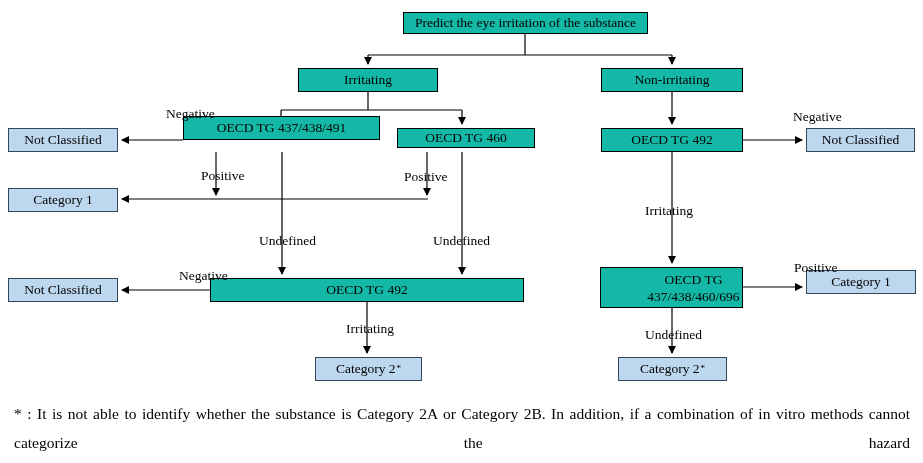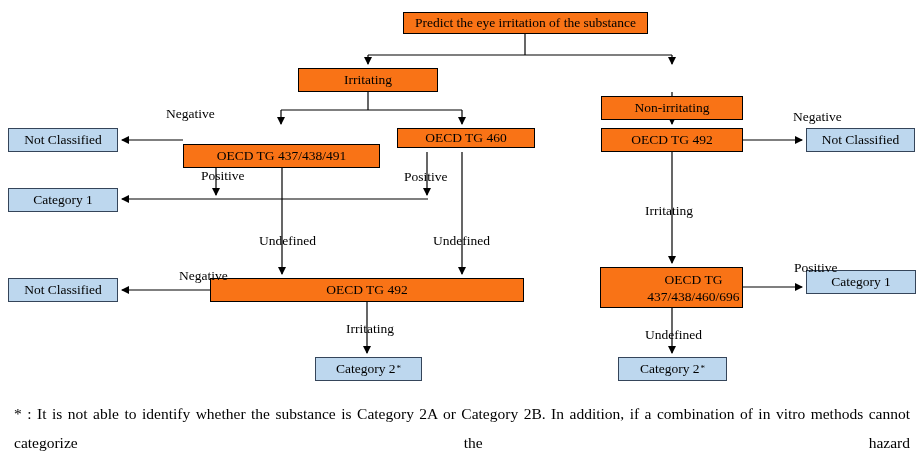--- a/index.html
+++ b/index.html
@@ -12,21 +12,21 @@
     color: #000;
     overflow: hidden;
   }
   #connectors { position: absolute; left: 0; top: 0; }
   #connectors path { stroke: var(--line-color, #000); stroke-width: 1.2; fill: none; }
   #connectors marker path { fill: var(--line-color, #000); stroke: none; }
   .node {
     position: absolute;
     box-sizing: border-box;
     border: 1px solid var(--box-border, #000);
-    background: #f97316;
+    background: #14b8a6;
     display: flex;
     align-items: center;
     justify-content: center;
     font-size: 13.5px;
     white-space: nowrap;
   }
   .result {
     background: var(--result-fill, #bdd7ee);
     border-color: var(--result-border, #35455a);
   }
@@ -81,22 +81,22 @@
       <path d="M672,92 L672,124" marker-end="url(#arrow)"></path>
       <path d="M743,140 L802,140" marker-end="url(#arrow)"></path>
       <path d="M672,152 L672,263" marker-end="url(#arrow)"></path>
       <path d="M743,287 L802,287" marker-end="url(#arrow)"></path>
       <path d="M672,308 L672,353" marker-end="url(#arrow)"></path>
     </g>
   </svg>
 
   <div class="node" style="left:403px; top:12px; width:245px; height:22px;">Predict the eye irritation of the substance</div>
   <div class="node" style="left:298px; top:68px; width:140px; height:24px;">Irritating</div>
-  <div class="node" style="left:601px; top:68px; width:142px; height:24px;margin-top:28px;">Non-irritating</div>
-  <div class="node" style="left:183px; top:144px; width:197px; height:24px;">OECD TG 437/438/491</div>
+  <div class="node" style="left:601px; top:68px; width:142px; height:24px;">Non-irritating</div>
+  <div class="node" style="left:183px; top:116px; width:197px; height:24px;">OECD TG 437/438/491</div>
   <div class="node" style="left:397px; top:128px; width:138px; height:20px;text-align:center;">OECD TG 460</div>
   <div class="node" style="left:601px; top:128px; width:142px; height:24px;">OECD TG 492</div>
   <div class="node" style="left:210px; top:278px; width:314px; height:24px;">OECD TG 492</div>
   <div class="node two-line" style="left:600px; top:267px; width:143px; height:41px;">
     <span>OECD TG</span>
     <span>437/438/460/696</span>
   </div>
 
   <div class="node result" style="left:8px; top:128px; width:110px; height:24px;">Not Classified</div>
   <div class="node result" style="left:8px; top:188px; width:110px; height:24px;">Category 1</div>

